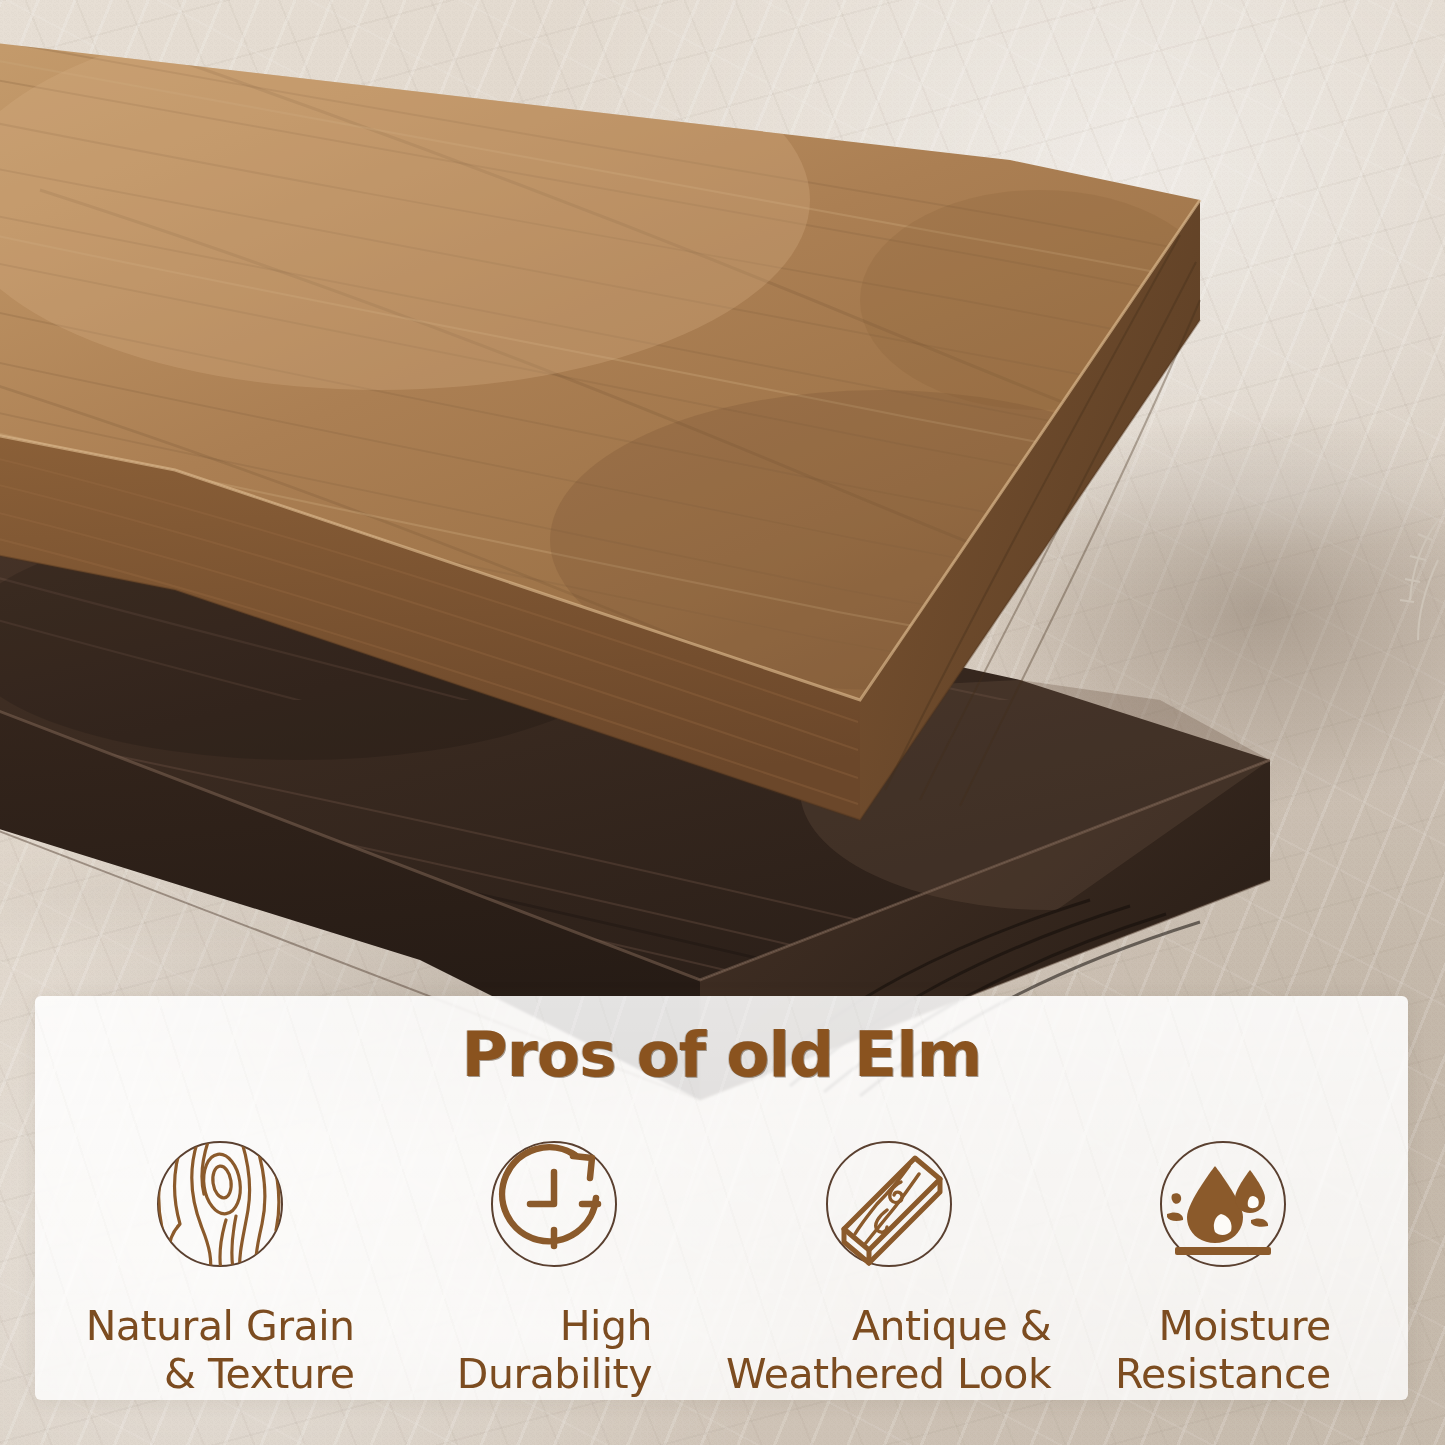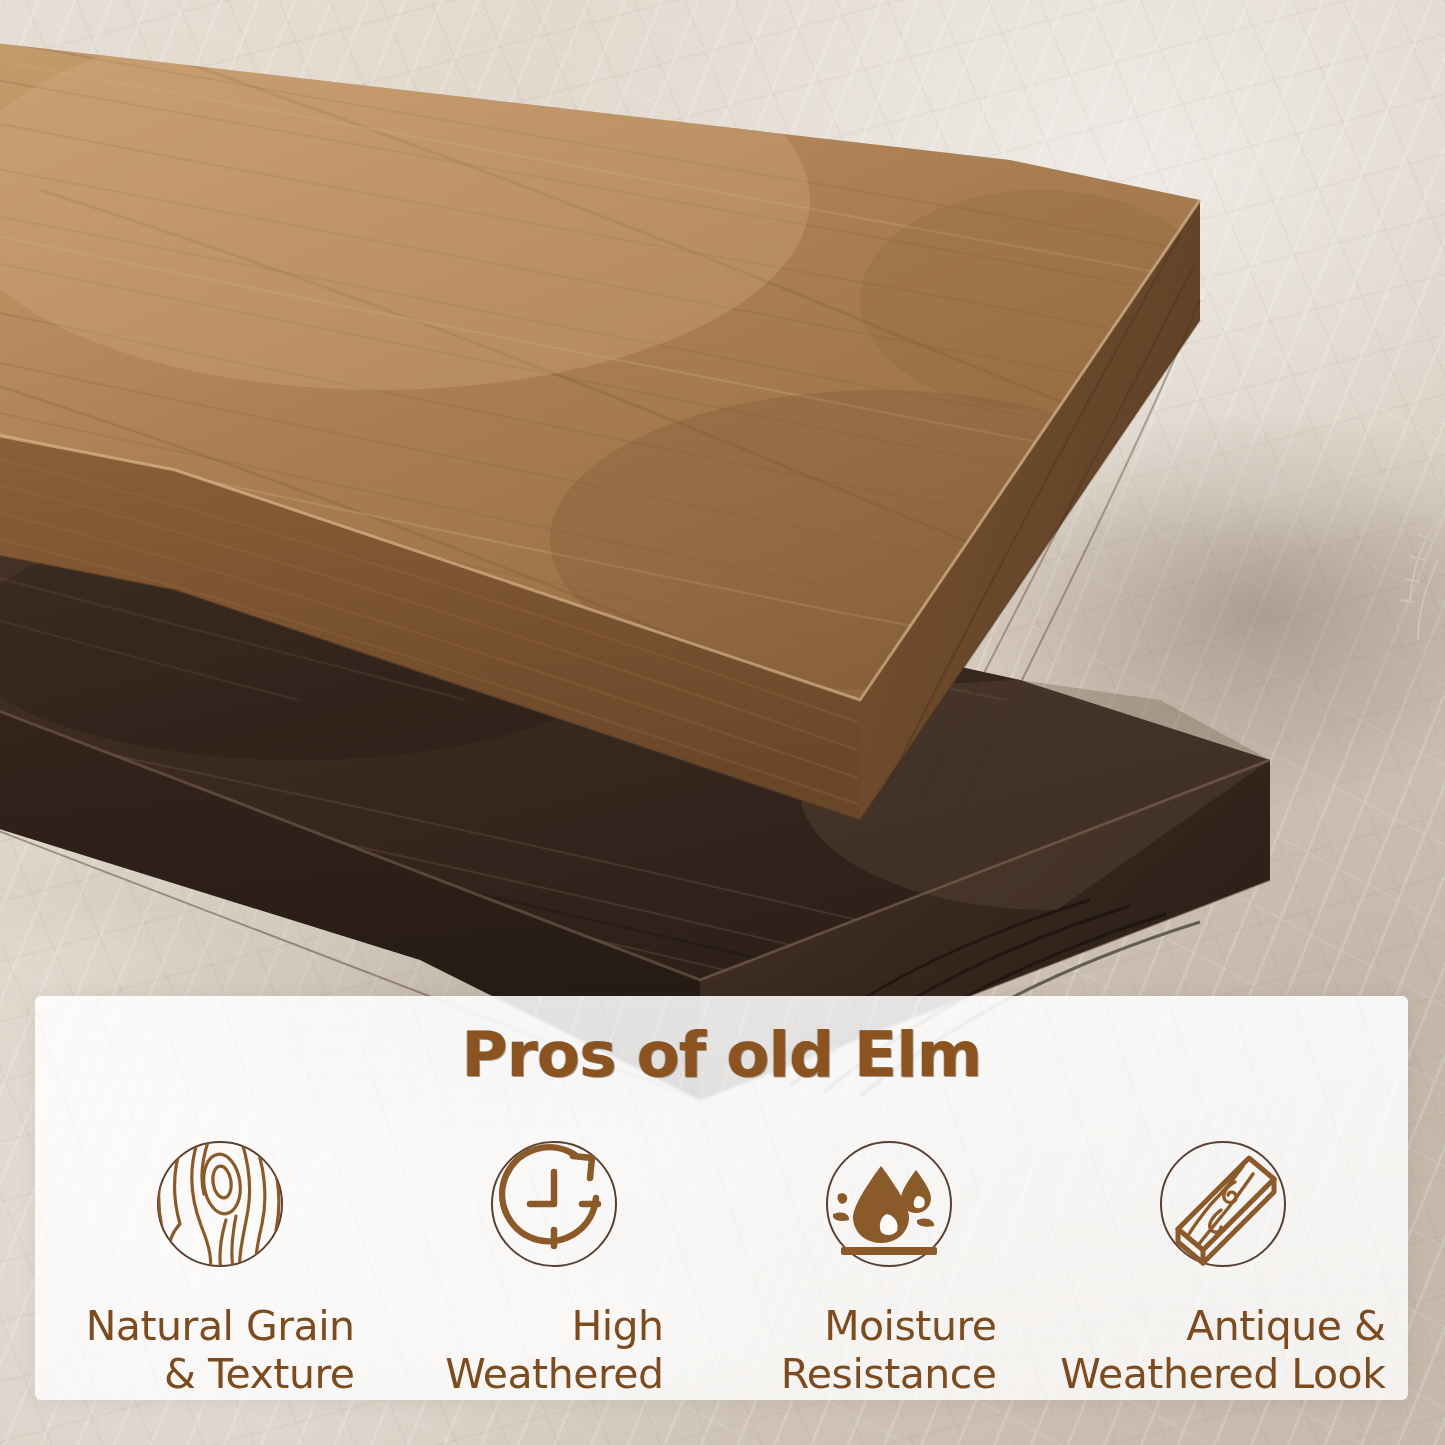--- a/index.html
+++ b/index.html
@@ -311,45 +311,21 @@
             <polyline points="99,32 118,34 116,54" fill="none" stroke="#8B5A2B" stroke-width="6.5" stroke-linecap="round" stroke-linejoin="round"></polyline>
 
             <polyline points="56,80 80,80 80,48" fill="none" stroke="#8B5A2B" stroke-width="6.5" stroke-linecap="round" stroke-linejoin="round"></polyline>
 
             <line x1="80" y1="106" x2="80" y2="122" stroke="#8B5A2B" stroke-width="6.5" stroke-linecap="round"></line>
 
             <line x1="108" y1="80" x2="124" y2="80" stroke="#8B5A2B" stroke-width="6.5" stroke-linecap="round"></line>
           </svg>
         </span>
         <div class="flabel">High
-Weathered</div>
-      </div>
-
-      <div class="feature">
-        <span class="iconwrap">
-          <svg viewBox="0 0 160 160" width="160" height="160" xmlns="http://www.w3.org/2000/svg">
-            <circle cx="80" cy="80" r="62" fill="none" stroke="#5a4030" stroke-width="2"></circle>
-
-            <path d="M72,42 C 72,42 100,78 100,93 C 100,109 87,119 72,119
-                     C 57,119 44,109 44,93 C 44,78 72,42 72,42 Z" fill="#8B5A2B"></path>
-            <path d="M78,90 C 86,92 90,99 88,107 C 84,112 76,112 72,108 C 69,101 72,92 78,90 Z" fill="#fdfbf7"></path>
-
-            <path d="M107,46 C 107,46 122,65 122,74 C 122,83 115,89 107,89
-                     C 99,89 92,83 92,74 C 92,65 107,46 107,46 Z" fill="#8B5A2B"></path>
-            <path d="M110,72 C 115,73 117,77 115,82 C 112,85 107,85 105,82 C 104,77 106,72 110,72 Z" fill="#fdfbf7"></path>
-
-            <path d="M30,70 C 35,68 39,71 38,76 C 37,80 32,81 30,78 C 28,75 28,71 30,70 Z" fill="#8B5A2B"></path>
-            <path d="M24,90 C 33,86 41,90 40,96 C 33,98 26,97 24,93 Z" fill="#8B5A2B"></path>
-            <path d="M108,96 C 117,92 126,96 125,102 C 117,104 110,102 108,99 Z" fill="#8B5A2B"></path>
-
-            <rect x="32" y="123" width="96" height="8" rx="2" fill="#8B5A2B"></rect>
-          </svg>
-        </span>
-        <div class="flabel">Moisture
-Resistance</div>
+Durability</div>
       </div>
 
       <div class="feature">
         <span class="iconwrap">
           <svg viewBox="0 0 160 160" width="160" height="160" xmlns="http://www.w3.org/2000/svg">
             <circle cx="80" cy="80" r="62" fill="none" stroke="#5a4030" stroke-width="2"></circle>
             <g fill="none" stroke="#8B5A2B" stroke-width="5" stroke-linejoin="round" stroke-linecap="round">
 
               <polygon points="106,34 131,55 60,126 35,105"></polygon>
 
@@ -362,16 +338,40 @@
 
               <path d="M92,58 C 84,62 78,70 82,76 C 86,81 94,78 93,72 C 92,67 86,67 85,71"></path>
               <path d="M78,86 C 70,92 64,100 68,106 C 72,110 78,108 78,103"></path>
             </g>
           </svg>
         </span>
         <div class="flabel">Antique &amp;
 Weathered Look</div>
       </div>
 
+      <div class="feature">
+        <span class="iconwrap">
+          <svg viewBox="0 0 160 160" width="160" height="160" xmlns="http://www.w3.org/2000/svg">
+            <circle cx="80" cy="80" r="62" fill="none" stroke="#5a4030" stroke-width="2"></circle>
+
+            <path d="M72,42 C 72,42 100,78 100,93 C 100,109 87,119 72,119
+                     C 57,119 44,109 44,93 C 44,78 72,42 72,42 Z" fill="#8B5A2B"></path>
+            <path d="M78,90 C 86,92 90,99 88,107 C 84,112 76,112 72,108 C 69,101 72,92 78,90 Z" fill="#fdfbf7"></path>
+
+            <path d="M107,46 C 107,46 122,65 122,74 C 122,83 115,89 107,89
+                     C 99,89 92,83 92,74 C 92,65 107,46 107,46 Z" fill="#8B5A2B"></path>
+            <path d="M110,72 C 115,73 117,77 115,82 C 112,85 107,85 105,82 C 104,77 106,72 110,72 Z" fill="#fdfbf7"></path>
+
+            <path d="M30,70 C 35,68 39,71 38,76 C 37,80 32,81 30,78 C 28,75 28,71 30,70 Z" fill="#8B5A2B"></path>
+            <path d="M24,90 C 33,86 41,90 40,96 C 33,98 26,97 24,93 Z" fill="#8B5A2B"></path>
+            <path d="M108,96 C 117,92 126,96 125,102 C 117,104 110,102 108,99 Z" fill="#8B5A2B"></path>
+
+            <rect x="32" y="123" width="96" height="8" rx="2" fill="#8B5A2B"></rect>
+          </svg>
+        </span>
+        <div class="flabel">Moisture
+Resistance</div>
+      </div>
+
     </div>
   </div>
 
 </div>
 
 </body></html>

